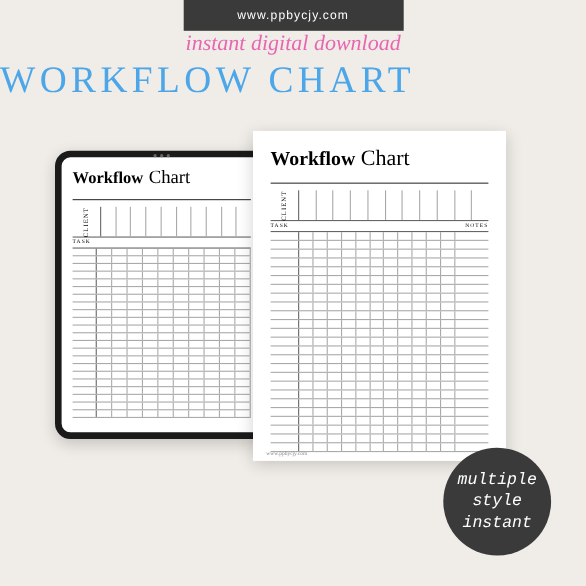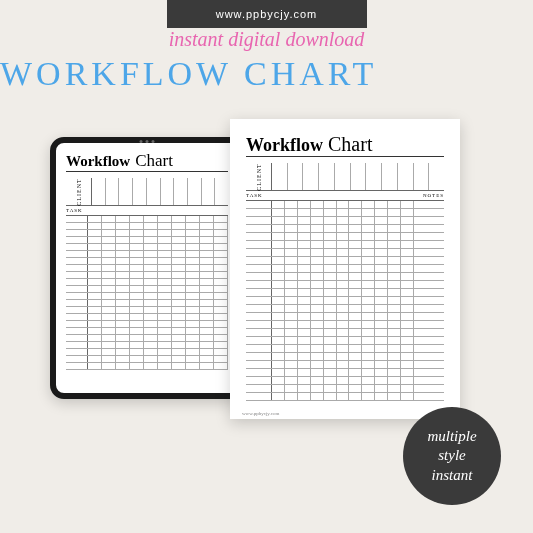--- a/index.html
+++ b/index.html
@@ -6,42 +6,42 @@
 body{width:533px;height:533px;background:#f0ede8;font-family:Georgia,serif;position:relative;overflow:hidden}
 .url-bar{width:200px;height:28px;background:#3a3a3a;color:#fff;margin:0 auto;display:flex;align-items:center;justify-content:center;font-family:Arial,sans-serif;font-size:11px;letter-spacing:1px}
 .tagline{text-align:center;font-family:'Brush Script MT',cursive;font-size:20px;color:#e865b0;font-style:italic}
 .title{margin-top:4px;font-family:Georgia,serif;font-size:34px;letter-spacing:4px;color:#4da6e8;font-weight:400}
 .sheets{position:relative;width:100%;height:340px;margin-top:16px}
 .sheet{position:absolute;background:#fff;box-shadow:0 4px 14px rgba(0,0,0,.18);padding:14px 16px}
 .tablet{left:50px;top:28px;width:194px;height:262px;border-radius:14px;border:6px solid #1a1a1a;padding:8px 10px}
 .tablet-dots{position:absolute;top:-3px;left:50%;transform:translateX(-50%);display:flex;gap:3px}
 .tablet-dots span{width:3px;height:3px;background:#666;border-radius:50%;display:block}
 .paper{left:230px;top:10px;width:230px;height:300px}
-.sheet-header{display:flex;align-items:baseline;gap:5px;margin-bottom:6px;border-bottom:1px solid #333;padding-bottom:0}
+.sheet-header{display:flex;align-items:baseline;gap:5px;margin-bottom:6px;border-bottom:1px solid #333;padding-bottom:10px}
 .sheet-header .w1{font-family:Georgia,serif;font-size:15px;font-weight:600}
 .sheet-header .w2{font-family:'Brush Script MT',cursive;font-size:17px}
 .paper .sheet-header .w1{font-size:18px}
 .paper .sheet-header .w2{font-size:20px}
 .client-row{height:28px;display:flex;border-bottom:1px solid #666}
 .client-label{width:26px;display:flex;align-items:center;justify-content:center;border-right:1px solid #666}
 .client-label span{transform:rotate(-90deg);font-size:6px;letter-spacing:1px}
 .client-cols{flex:1;display:flex}
 .client-cols div{flex:1;border-right:1px solid #aaa}
 .client-cols div:last-child{border-right:none}
 .task-row{height:10px;display:flex;align-items:center;border-bottom:1px solid #666;font-size:5px;letter-spacing:1px;gap:6px}
 .task-row .tl{width:26px}
 .task-row .nl{margin-left:auto}
 .grid{display:flex;flex-direction:column}
 .grow{display:flex;height:8px;border-bottom:1px solid #aaa}
 .grow div{border-right:1px solid #aaa;flex:1}
 .grow div:first-child{flex:0 0 26px;border-right:1px solid #666}
 .grow div.notes{flex:0 0 30px;border-right:none}
 .tablet .grow{height:7px}
 .tablet .grow div:first-child{flex:0 0 22px}
-.badge{position:absolute;right:32px;bottom:28px;width:98px;height:98px;background:#3a3a3a;border-radius:50%;display:flex;align-items:center;justify-content:center;text-align:center;color:#fff;font-family:Liberation Serif, serif;font-size:15px;font-style:italic;line-height:1.3;padding:12px}
+.badge{position:absolute;right:32px;bottom:28px;width:98px;height:98px;background:#3a3a3a;border-radius:50%;display:flex;align-items:center;justify-content:center;text-align:center;color:#fff;font-family:Liberation Mono, monospace;font-size:15px;font-style:italic;line-height:1.3;padding:12px}
 .footer-url{position:absolute;bottom:3px;left:12px;font-size:5px;color:#888}
 </style>
 </head>
 <body>
 
 <div class="url-bar">
   <span>www.ppbycjy.com</span>
 </div>
 
 <div class="tagline">instant digital download</div>

